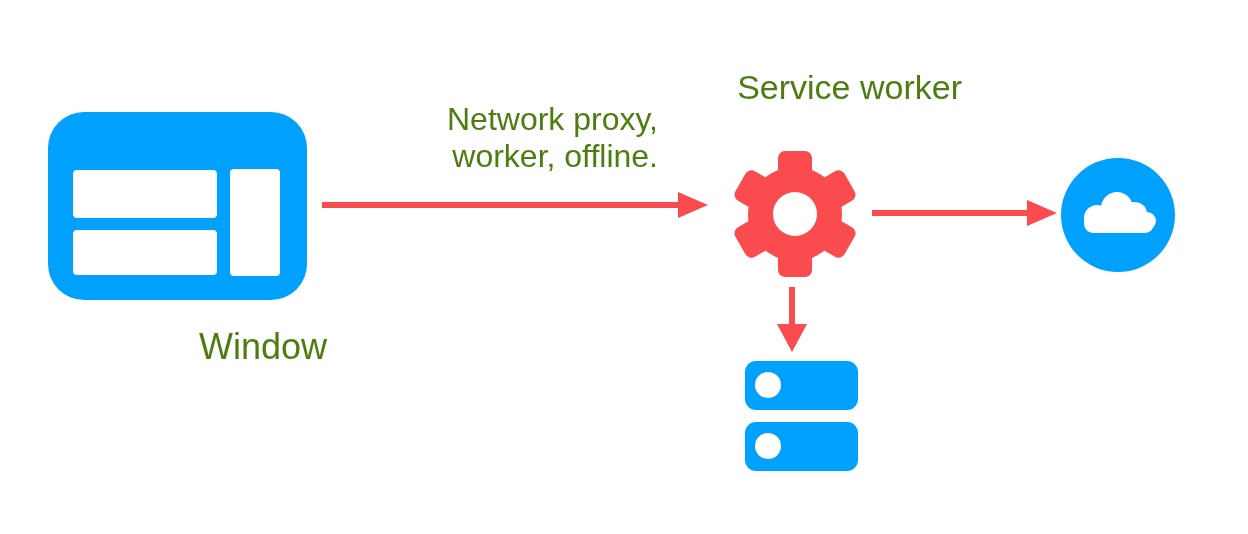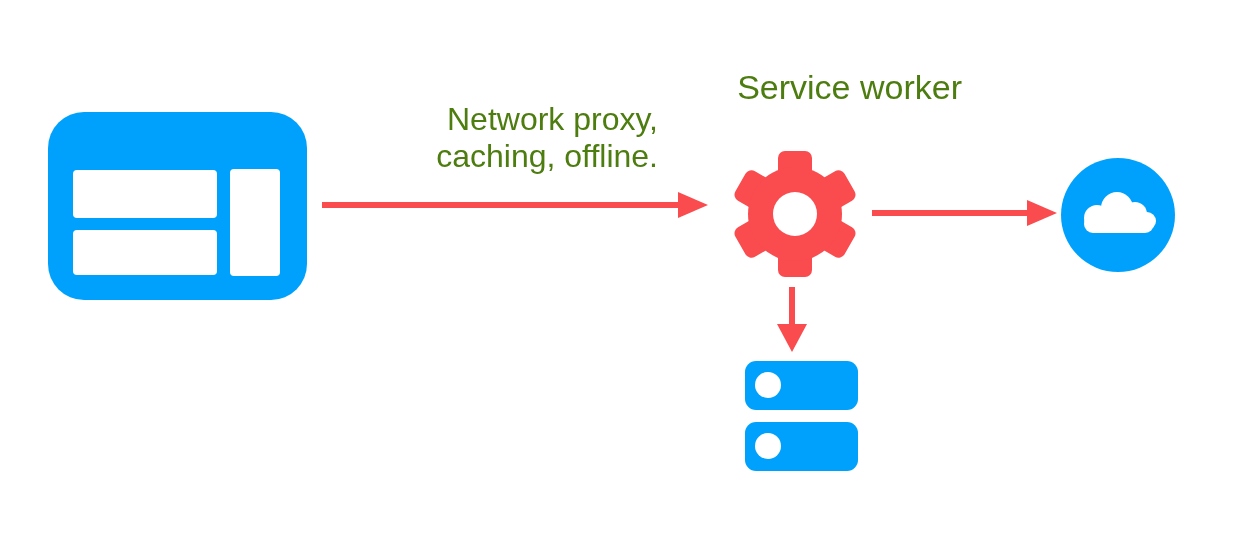--- a/index.html
+++ b/index.html
@@ -48,24 +48,25 @@
 
 <div class="canvas">
 
   <svg class="abs" style="left:48px; top:112px;" width="259" height="188" viewBox="0 0 259 188">
     <rect width="259" height="188" rx="36" fill="#00A1FC"></rect>
     <rect x="25" y="58" width="144" height="48" rx="4" fill="#ffffff"></rect>
     <rect x="25" y="118" width="144" height="45" rx="4" fill="#ffffff"></rect>
     <rect x="182" y="57" width="50" height="107" rx="4" fill="#ffffff"></rect>
   </svg>
 
+  <div class="label window-label">Window</div>
 
   <div class="label edge-label">
     <span>Network proxy,</span><br>
-    <span>caching, offline.</span>
+    <span>worker, offline.</span>
   </div>
 
   <svg class="abs" style="left:322px; top:192px;" width="386" height="26" viewBox="0 0 386 26">
     <line x1="0" y1="13" x2="360" y2="13" stroke="#FA4B4E" stroke-width="6"></line>
     <polygon points="356,0 386,13 356,26" fill="#FA4B4E"></polygon>
   </svg>
 
   <div class="label sw-label">Service worker</div>
 
   <svg class="abs" style="left:730px; top:149px;" width="130" height="130" viewBox="-65 -65 130 130">

